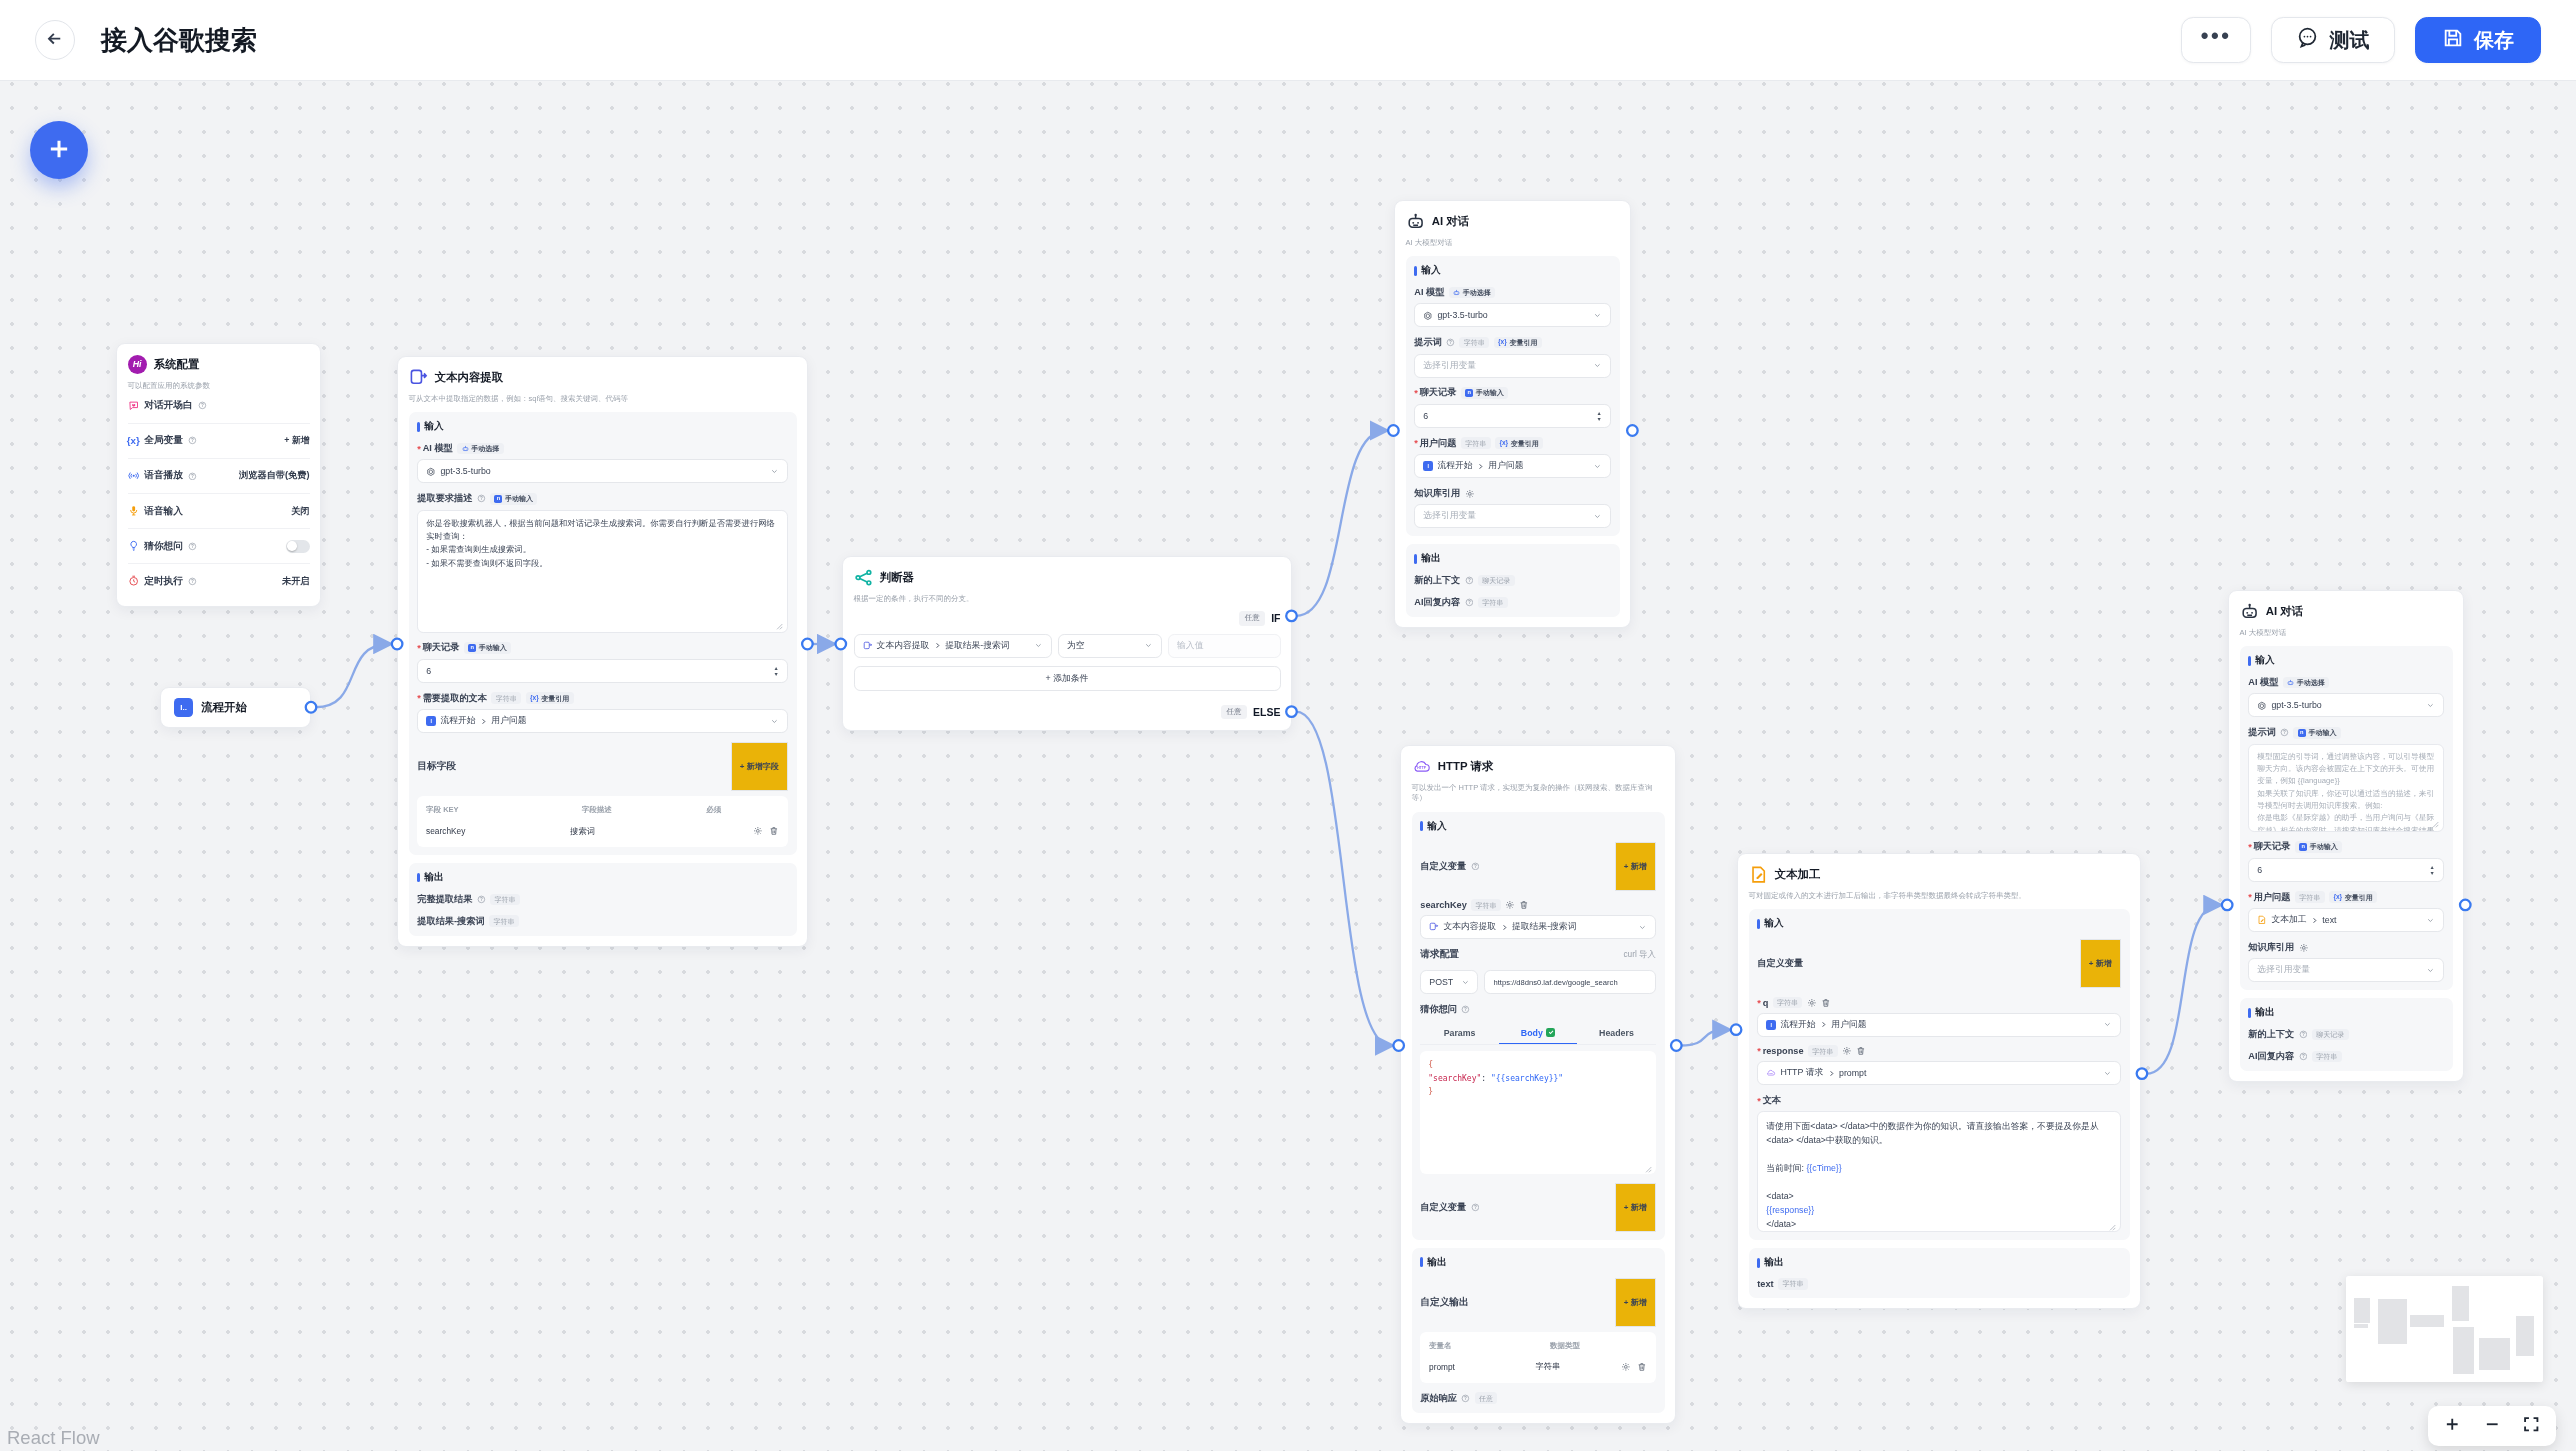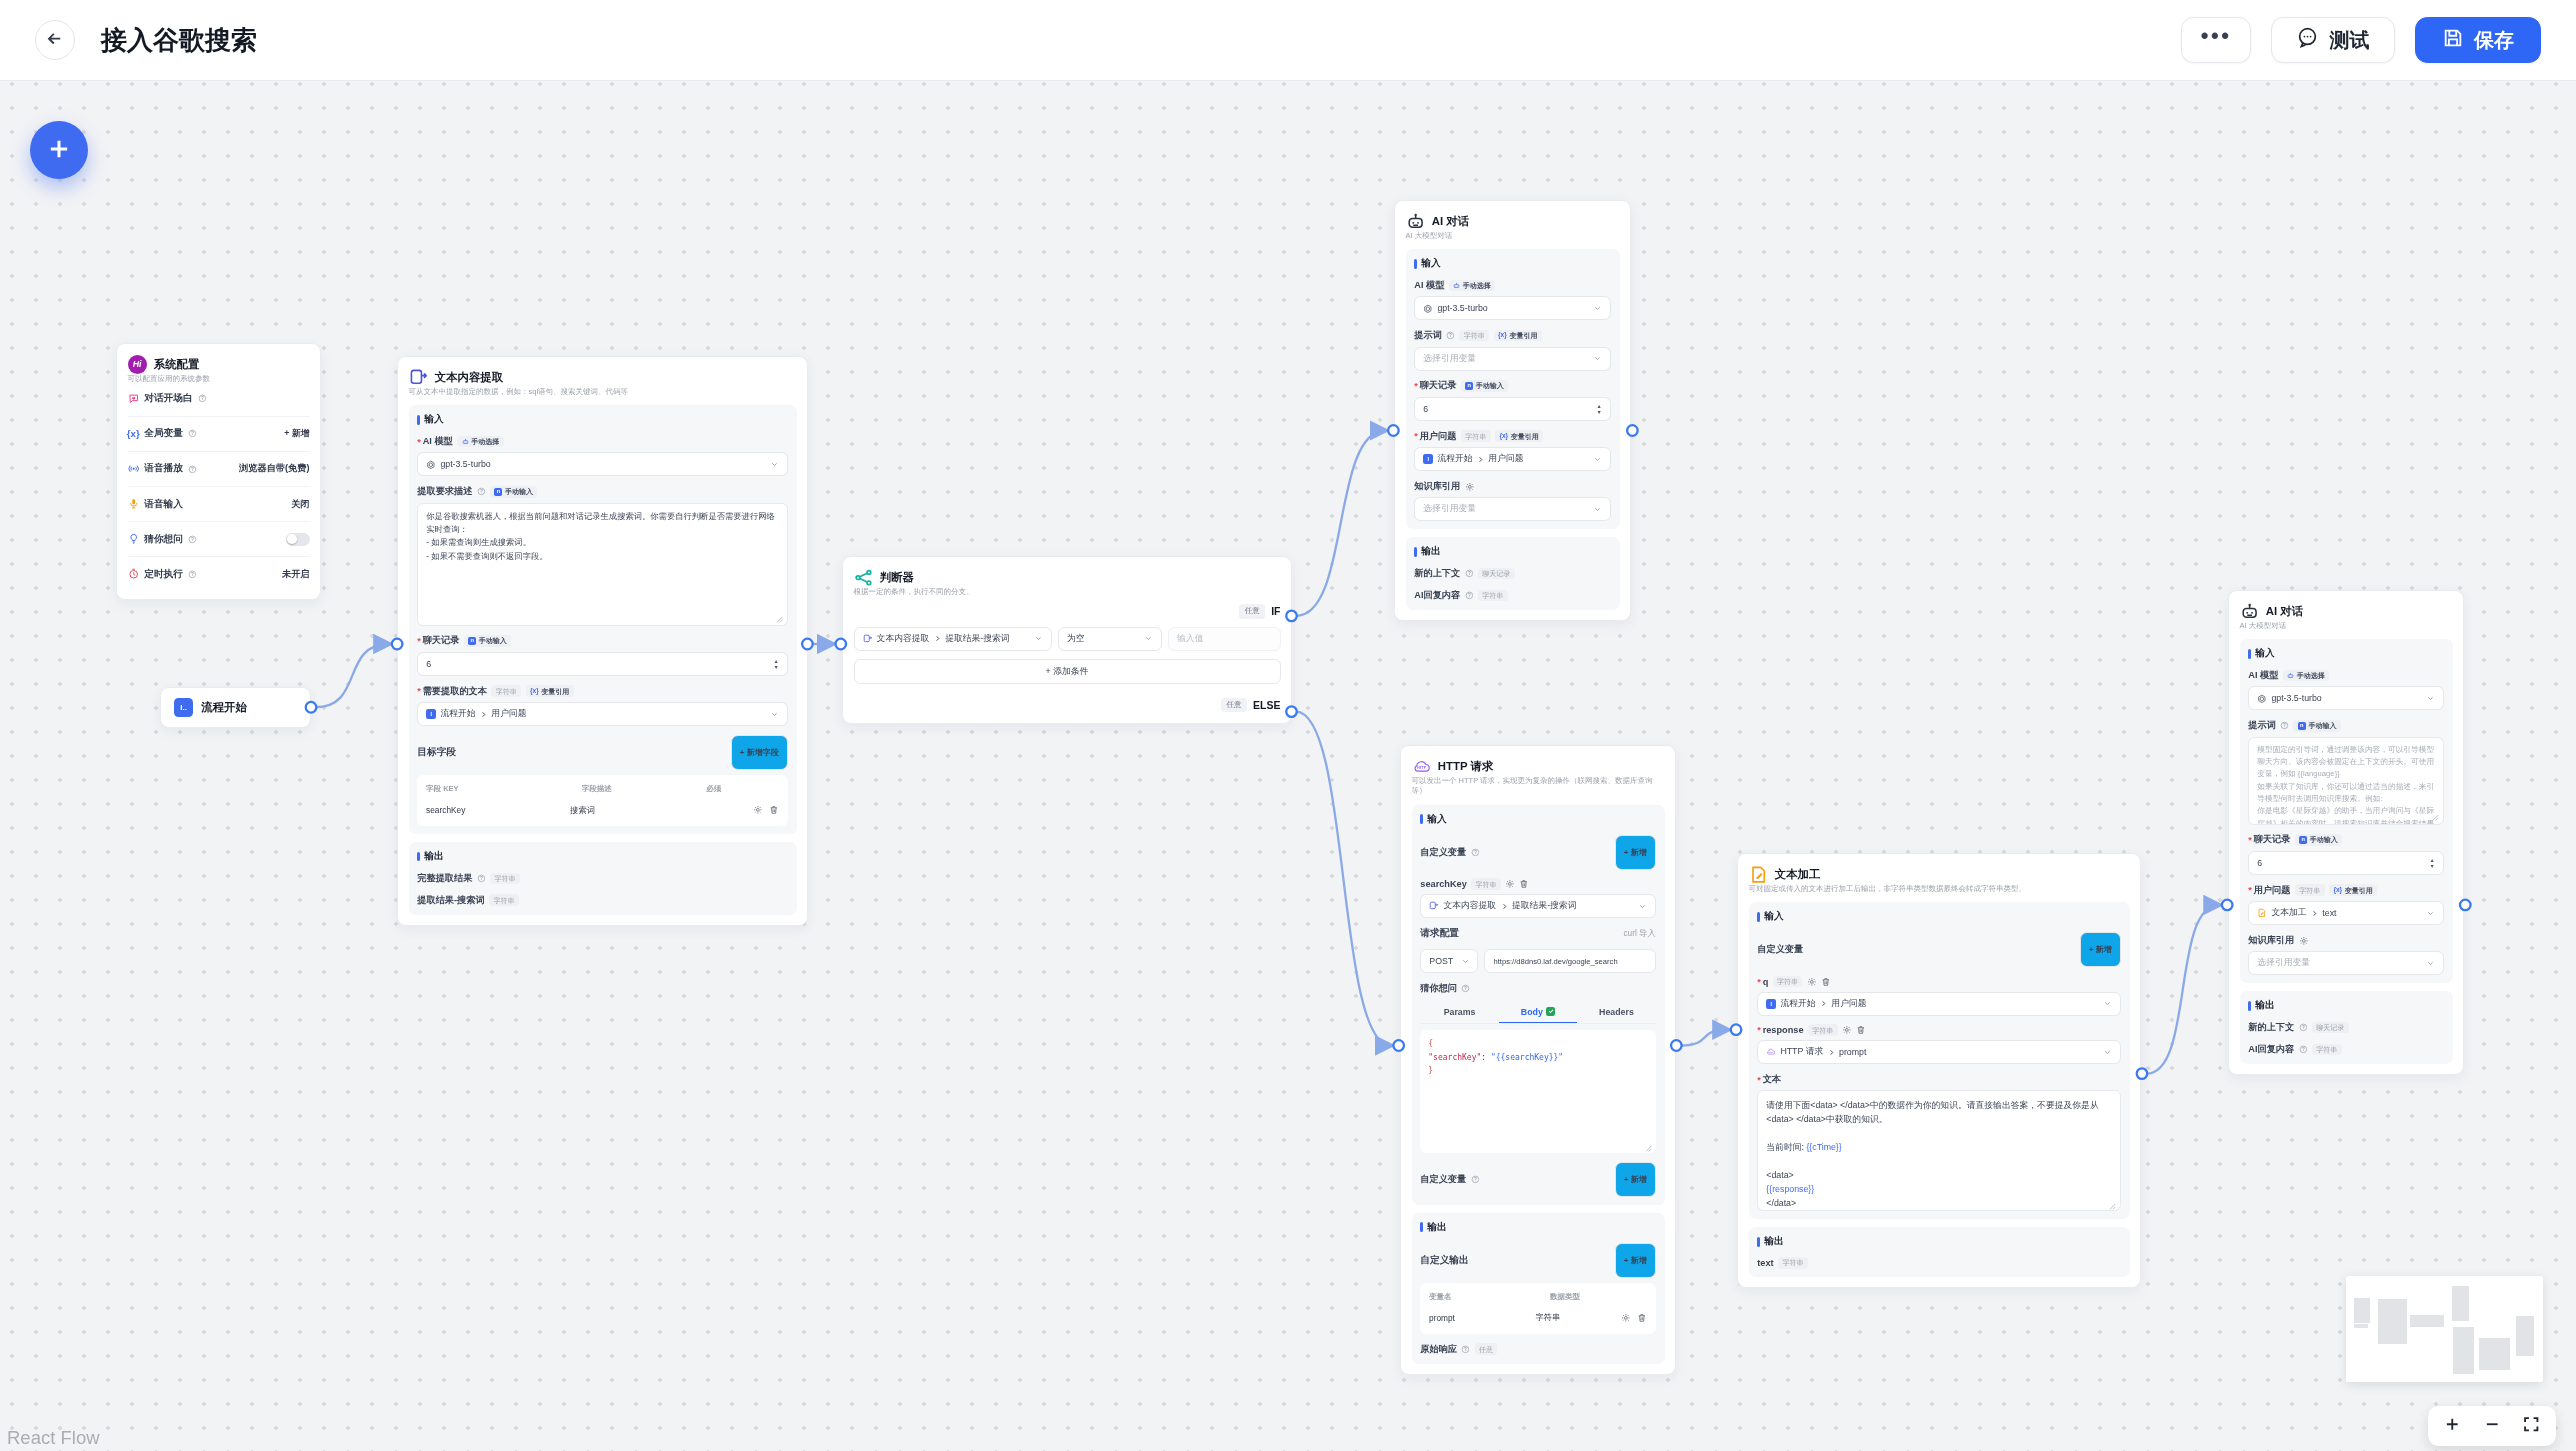--- a/index.html
+++ b/index.html
@@ -27,21 +27,21 @@
   
   #nodeLayer{position:absolute;inset:0;z-index:2}
   .node{position:absolute;background:#fff;border:0.9px solid #e9ebef;border-radius:8.8px;box-shadow:0 3.5px 12.3px rgba(25,35,65,.06);padding:10.5px;font-size:8.8px;color:#374151}
   .node.compact{display:flex;align-items:center;gap:8px;padding:9.7px 13px}
   .n-head{display:flex;align-items:flex-start;gap:7px}
   .n-ico{width:19.3px;height:19.3px;flex:0 0 auto;display:flex;align-items:center;justify-content:center}
   .n-ico svg{width:19.3px;height:19.3px}
   .n-ico.bubble{border-radius:50%;background:#a21caf;color:#fff;font-style:italic;font-weight:700;font-size:8.8px}
   .n-ico.sq{border-radius:4.4px;background:#3e6bf0;color:#fff;font-weight:700;font-size:8px}
   .n-title{font-size:11.4px;font-weight:700;color:#151b26;line-height:19.3px}
-  .n-sub{font-size:7.5px;color:#9aa1ab;margin-top:0;line-height:1.4}
+  .n-sub{font-size:7.5px;color:#9aa1ab;margin-top:7px;line-height:1.4}
   .panel{background:#f6f7f9;border-radius:7px;padding:8px 8.8px;margin-top:8px}
   .sec{display:flex;align-items:center;gap:4.4px;font-size:9.7px;font-weight:700;color:#1f2633}
   .sec::before{content:"";width:2.6px;height:9.7px;background:#3e6bf0;border-radius:1.8px}
   .lbl-row{display:flex;align-items:center;gap:4.4px;margin-top:8.8px;font-size:9.2px;font-weight:600;color:#3a4354}
   .req{color:#e5484d;margin-right:-2.6px}
   .hlp{width:8.8px;height:8.8px;color:#9aa1ab;display:inline-flex}
   .hlp svg,.ric svg{width:100%;height:100%}
   .ric{width:9.7px;height:9.7px;color:#5f6775;display:inline-flex;cursor:pointer}
   .badge{display:inline-flex;align-items:center;gap:2.6px;background:#eef0f4;border-radius:3.5px;padding:2.2px 4.4px;font-size:7px;font-weight:600;color:#454e5f;line-height:1}
   .badge.meta{color:#9aa1ab;font-weight:500}
@@ -57,21 +57,21 @@
   .crumb-sep svg{width:7px;height:7px}
   .chev{margin-left:auto;color:#9aa1ab;width:8.8px;height:8.8px;flex:0 0 auto}
   .chev svg{width:8.8px;height:8.8px}
   .num{display:flex;align-items:center;justify-content:space-between;background:#fff;border:0.9px solid #e5e7eb;border-radius:6.2px;height:24px;padding:0 8px;margin-top:4.4px;font-size:8.8px;color:#3a4354}
   .stepper{display:flex;flex-direction:column;color:#4b5563;font-size:5.3px;line-height:1.15;cursor:pointer;text-align:center}
   .ta{background:#fff;border:0.9px solid #e7e9ee;border-radius:6.2px;padding:6.2px 8px;margin-top:4.4px;font-size:8.3px;line-height:1.6;color:#3a4354;position:relative;white-space:pre-wrap;overflow:hidden;cursor:text}
   .ta.ph{color:#a6adb7}
   .ta .var{color:#3e6bf0}
   .resize{position:absolute;right:3.5px;bottom:3.5px;width:7px;height:7px;color:#aab0ba}
   .resize svg{width:7px;height:7px}
-  .btn-chip{margin-left:auto;border:0.9px solid #e3e6ea;border-radius:7px;background:#0ea5e9;padding:11px 8px;font-size:8px;font-weight:600;color:#3a4354;cursor:pointer;white-space:nowrap}
+  .btn-chip{margin-left:auto;border:0.9px solid #e3e6ea;border-radius:0;background:#eab308;padding:18px 8px;font-size:8px;font-weight:600;color:#3a4354;cursor:pointer;white-space:nowrap}
   .btn-plain{margin-left:auto;font-size:8.8px;font-weight:700;color:#333c4d;cursor:pointer;white-space:nowrap}
   .link-txt{margin-left:auto;font-size:8.3px;color:#9aa1ab;font-weight:500;cursor:pointer;white-space:nowrap}
   .tbl{background:#fff;border-radius:6.2px;margin-top:5.3px;padding:4.4px 8.8px;font-size:8.3px}
   .tbl .th{display:flex;align-items:center;color:#9aa1ab;font-size:7.5px;font-weight:600;padding:4.4px 0}
   .tbl .tr{display:flex;align-items:center;padding:6.2px 0;color:#2f3747;font-weight:500}
   .tc1{flex:1.5}.tc2{flex:1.2}.tc3{flex:.7}
   .t-icons{display:flex;gap:7px;margin-left:auto}
   .tabs{display:flex;margin-top:6.2px;border-bottom:0.9px solid #eceef2}
   .tab{flex:1;text-align:center;padding:5.3px 0;font-size:8.8px;color:#4b5563;font-weight:600;cursor:pointer;display:flex;align-items:center;justify-content:center;gap:3.5px}
   .tab.active{color:#2e66f6;border-bottom:1.8px solid #2e66f6}

